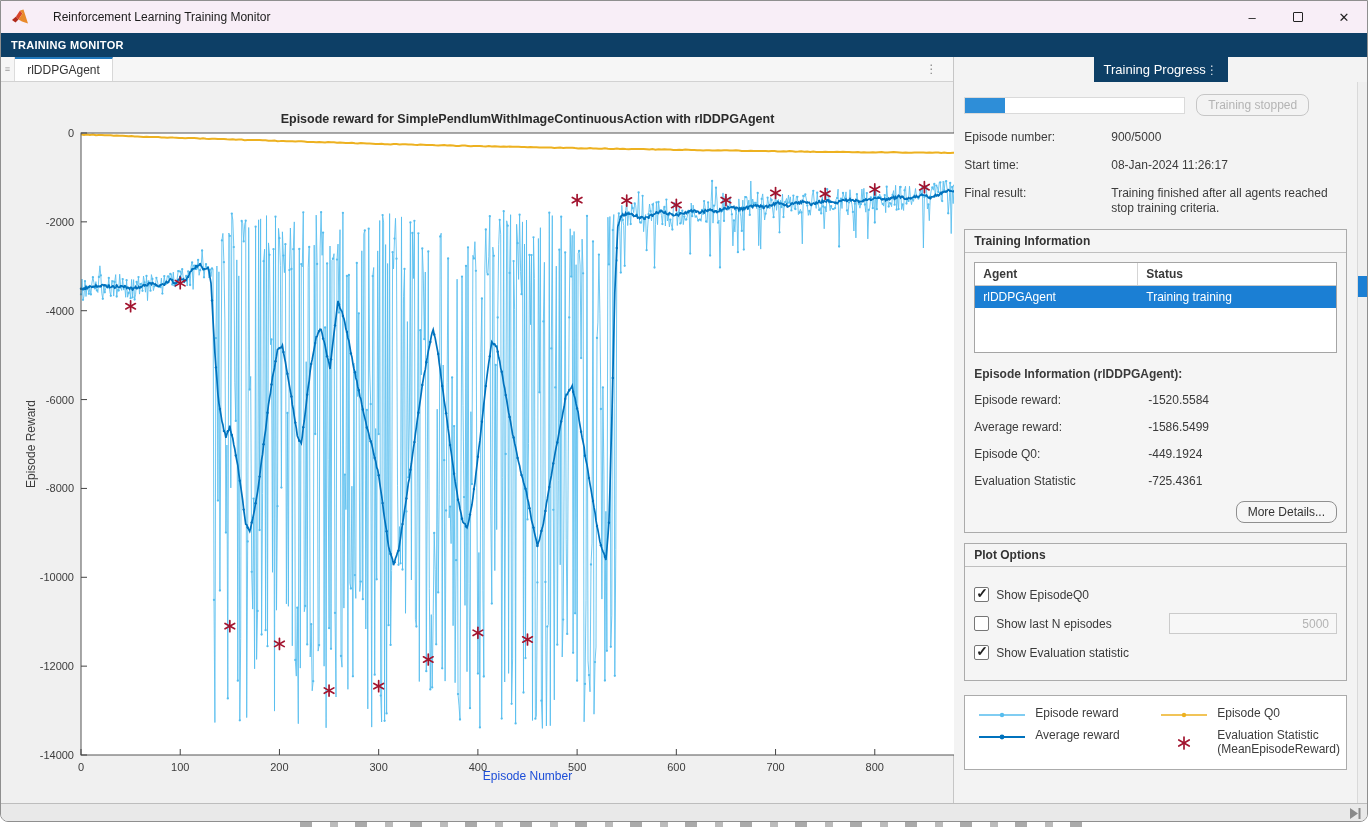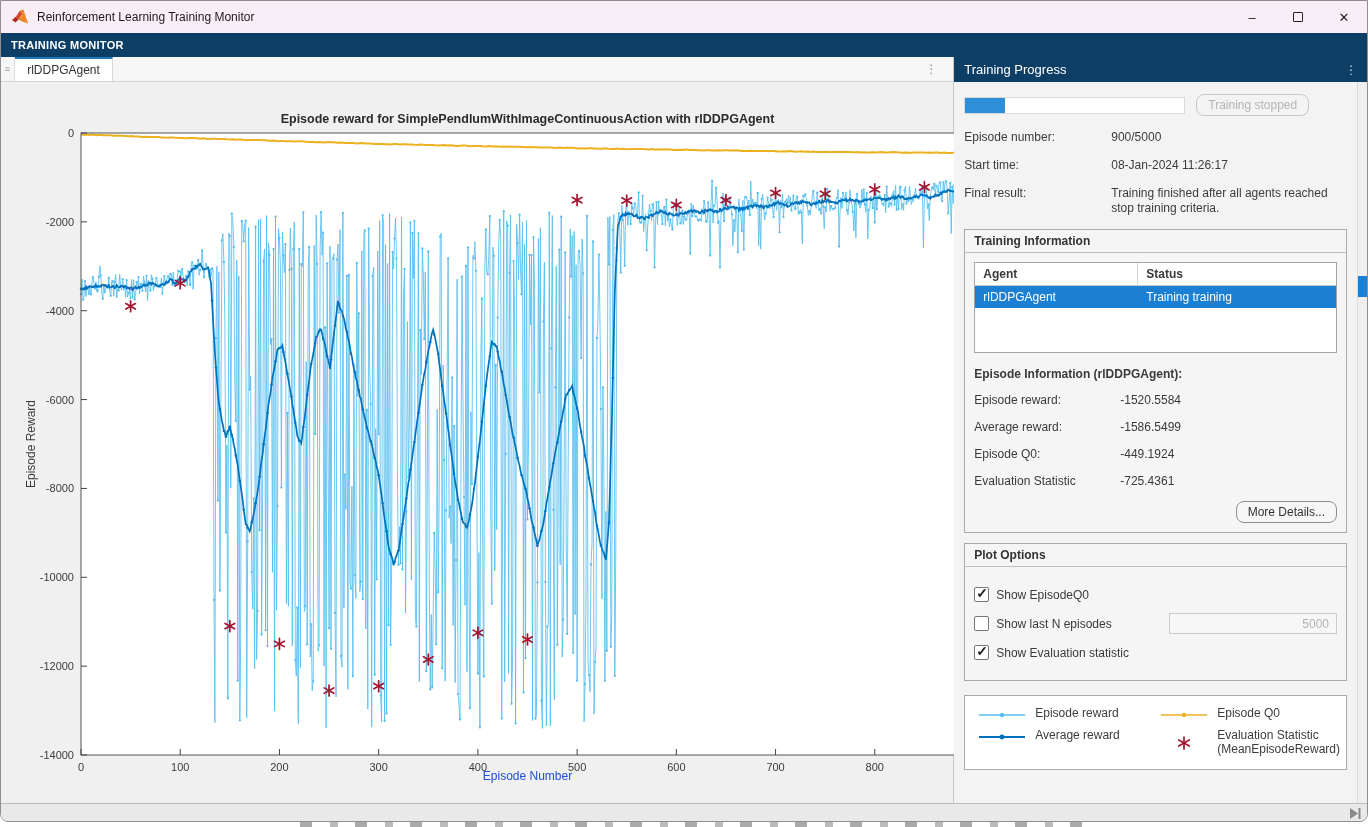--- a/index.html
+++ b/index.html
@@ -4,21 +4,21 @@
 <style>
   :root{ --navy:#0d3f66; }
   *{box-sizing:border-box;}
   html,body{margin:0;padding:0;}
   body{width:1368px;height:827px;position:relative;background:#fff;
        font-family:"Liberation Sans",sans-serif;color:#3a3a3a;overflow:hidden;}
   .window{position:absolute;left:0;top:0;width:1368px;height:822px;background:#f0f0f0;
           border:1px solid #8f8f8f;border-radius:0 0 8px 8px;overflow:hidden;}
   
   .titlebar{height:32px;background:#f8eef7;display:flex;align-items:center;padding-left:10px;}
-  .titlebar .title{font-size:12px;color:#1c1c1c;margin-left:8px;}
+  .titlebar .title{font-size:12px;color:#1c1c1c;margin-left:24px;}
   .win-controls{margin-left:auto;display:flex;height:100%;}
   .win-btn{width:46px;height:100%;display:flex;align-items:center;justify-content:center;
            font-size:13px;color:#222;cursor:default;}
   .max-glyph{width:10px;height:10px;border:1.2px solid #222;border-radius:1px;display:inline-block;}
   
   .toolstrip{height:24px;background:var(--navy);display:flex;align-items:center;padding-left:10px;}
   .toolstrip .tslabel{color:#fff;font-size:11px;font-weight:700;letter-spacing:.3px;}
   
   .main{display:flex;height:746px;}
   .docarea{width:1004px;border-right:1px solid #c6c6c6;display:flex;flex-direction:column;background:#f0f0f0;}
@@ -32,21 +32,21 @@
   .doccontent{position:relative;flex:1;background:#f0f0f0;}
   #chart-svg{position:absolute;left:0;top:0;}
   .chart-title{position:absolute;left:80px;top:30px;width:893px;text-align:center;
                font-size:12.5px;font-weight:bold;color:#2b2b2b;}
   .chart-xlabel{position:absolute;left:80px;top:687px;width:893px;text-align:center;
                 font-size:12px;color:#1d4ed8;}
   .chart-ylabel{position:absolute;left:30px;top:362px;transform:translate(-50%,-50%) rotate(-90deg);
                 white-space:nowrap;font-size:12px;color:#3c3c3c;}
   svg text{font-family:"Liberation Sans",sans-serif;fill:#3c3c3c;font-size:11px;}
   
-  .rightpanel{flex:1;display:flex;flex-direction:column;position:relative;background:#f3f3f3;}
+  .rightpanel{flex:1;display:flex;flex-direction:column;position:relative;background:#f3f3f3;align-items:center;}
   .rp-header{height:25px;background:var(--navy);color:#fff;display:flex;align-items:center;
              padding:0 10px;font-size:13px;flex:0 0 auto;}
   .rp-dots{margin-left:auto;color:#d8dfe6;font-size:12px;}
   .rp-body{flex:1;padding:0 10px 0 10px;position:relative;margin-right:10px;}
   .progress-row{display:flex;align-items:center;gap:11px;margin-top:12px;}
   .pbar{width:221px;height:17px;background:#fff;border:1px solid #dadada;}
   .pfill{height:100%;}
   .btn{font-family:"Liberation Sans",sans-serif;font-size:12px;border-radius:8px;padding:3px 11px;}
   .btn.disabled{border:1px solid #c6c6c6;color:#b4b4b4;background:#f3f3f3;}
   .btn.normal{border:1px solid #8f8f8f;color:#333;background:#f6f6f6;}
@@ -58,21 +58,21 @@
   .gb-content{padding:9px;}
   .ti-table{border:1px solid #a5a5a5;background:#fff;font-size:12px;}
   .ti-hrow{display:grid;grid-template-columns:163px 1fr;font-weight:bold;border-bottom:1px solid #c9c9c9;}
   .ti-hrow>div{padding:4px 8px;}
   .ti-hrow>div:first-child{border-right:1px solid #d5d5d5;}
   .ti-row{display:grid;grid-template-columns:163px 1fr;}
   .ti-row>div{padding:4px 8px;}
   .ti-row.selected{background:#1b7fd4;color:#fff;}
   .ti-filler{height:44px;background:#fff;}
   .ep-title{font-weight:bold;font-size:12px;margin:14px 0 12px 0;}
-  .ep-row{display:grid;grid-template-columns:146px 1fr;font-size:12px;margin-bottom:13px;}
+  .ep-row{display:grid;grid-template-columns:146px 1fr;font-size:12px;margin-bottom:13px;gap:28px;}
   .more-btn{display:block;margin-left:auto;margin-top:12px;}
   .po-row{display:flex;align-items:center;gap:7px;margin:11px 0;}
   .cb{width:15px;height:15px;background:#fff;border:1px solid #767676;border-radius:2px;
       position:relative;flex:0 0 auto;}
   .cb .tick{display:none;position:absolute;left:1px;top:-3px;font-size:14px;font-weight:bold;color:#222;}
   .cb.checked .tick{display:block;}
   .po-label{font-size:12px;}
   .nepis{margin-left:auto;width:168px;height:21px;text-align:right;color:#b3b3b3;
          border:1px solid #cbcbcb;background:#f7f7f7;font-size:12px;padding:0 7px;
          font-family:"Liberation Sans",sans-serif;}

